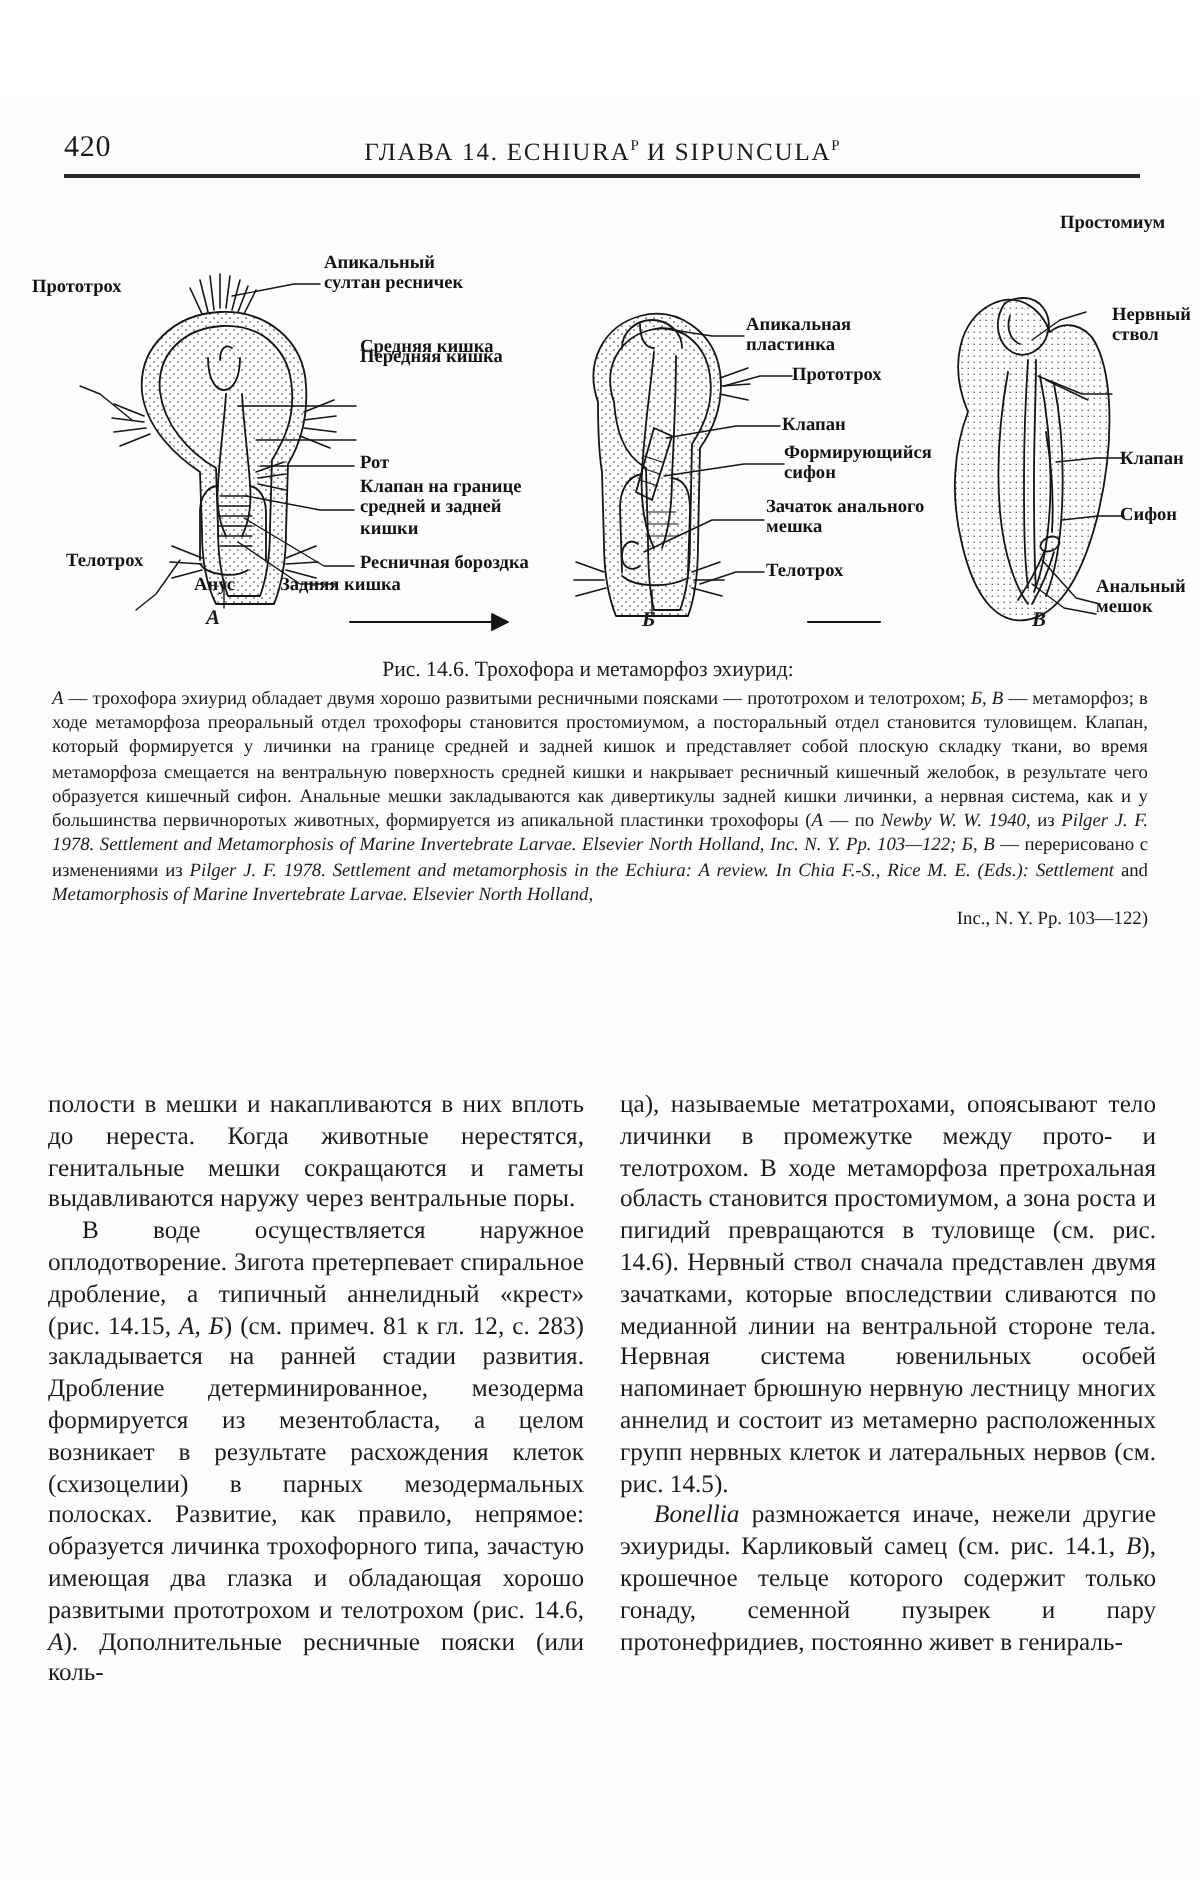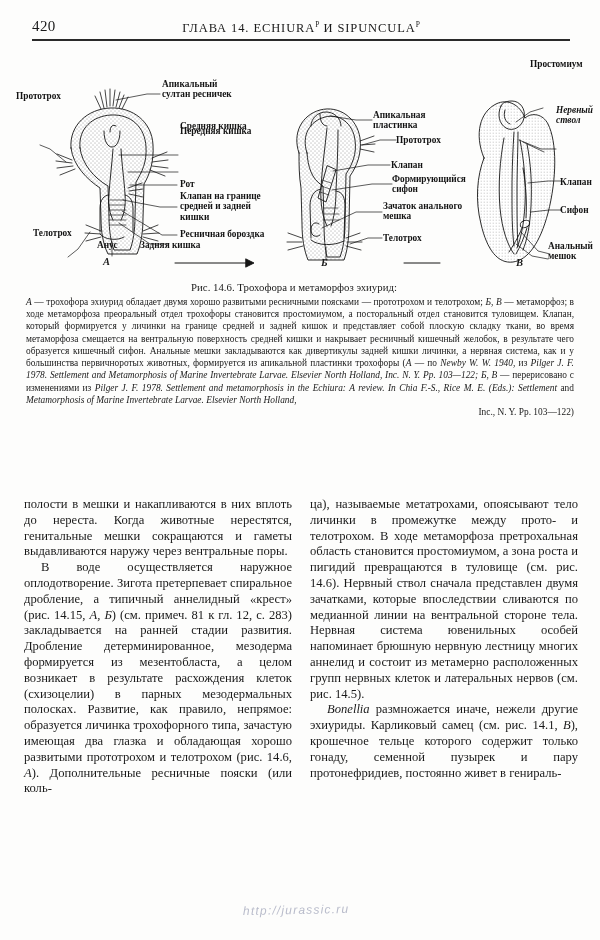--- a/index.html
+++ b/index.html
@@ -13,20 +13,21 @@
     position: relative;
     overflow: hidden;
     font-family: "Liberation Serif", "DejaVu Serif", serif;
     color: #1a1a1a;
   }
 
   .page {
     position: absolute;
     inset: 0;
     background: #fdfdfc;
+    margin-top: 48px;
   }
 
   
   .runhead {
     position: absolute;
     top: 18px;
     left: 32px;
     right: 30px;
     height: 20px;
   }
@@ -363,21 +364,21 @@
     <div class="fig-label" style="left:396px; top:87px;">Прототрох</div>
     <div class="fig-label" style="left:391px; top:112px;">Клапан</div>
     <div class="fig-label" style="left:392px; top:126px;">Формирующийся
 сифон</div>
     <div class="fig-label" style="left:383px; top:153px;font-family:Liberation Serif, serif;">Зачаток анального
 мешка</div>
     <div class="fig-label" style="left:383px; top:185px;">Телотрох</div>
     <div class="panel-letter" style="left:321px; top:209px;">Б</div>
 
     <div class="fig-label" style="left:530px; top:11px;">Простомиум</div>
-    <div class="fig-label" style="left:556px; top:57px;font-style:italic;">Нервный
+    <div class="fig-label" style="left:556px; top:57px;">Нервный
 ствол</div>
     <div class="fig-label" style="left:560px; top:129px;">Клапан</div>
     <div class="fig-label" style="left:560px; top:157px;">Сифон</div>
     <div class="fig-label" style="left:548px; top:193px;">Анальный
 мешок</div>
     <div class="panel-letter" style="left:516px; top:209px;">В</div>
   </div>
 
   <div class="cap-title">Рис.  14.6. Трохофора и метаморфоз эхиурид:</div>
 

